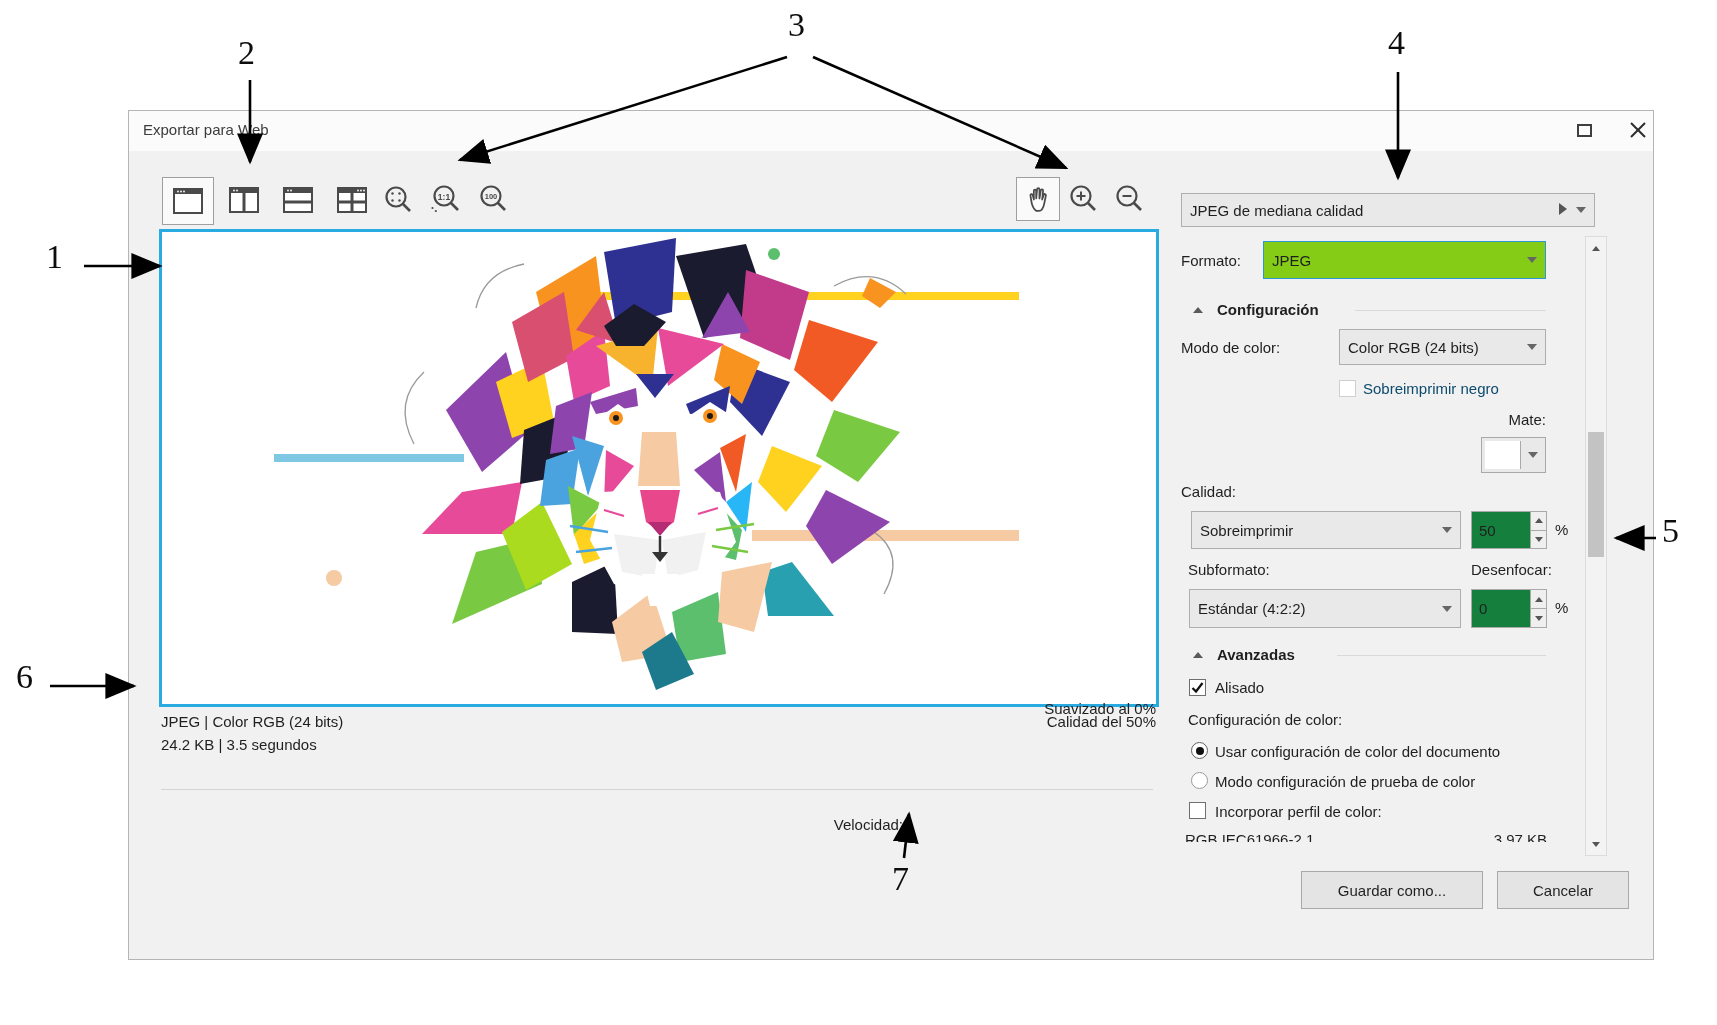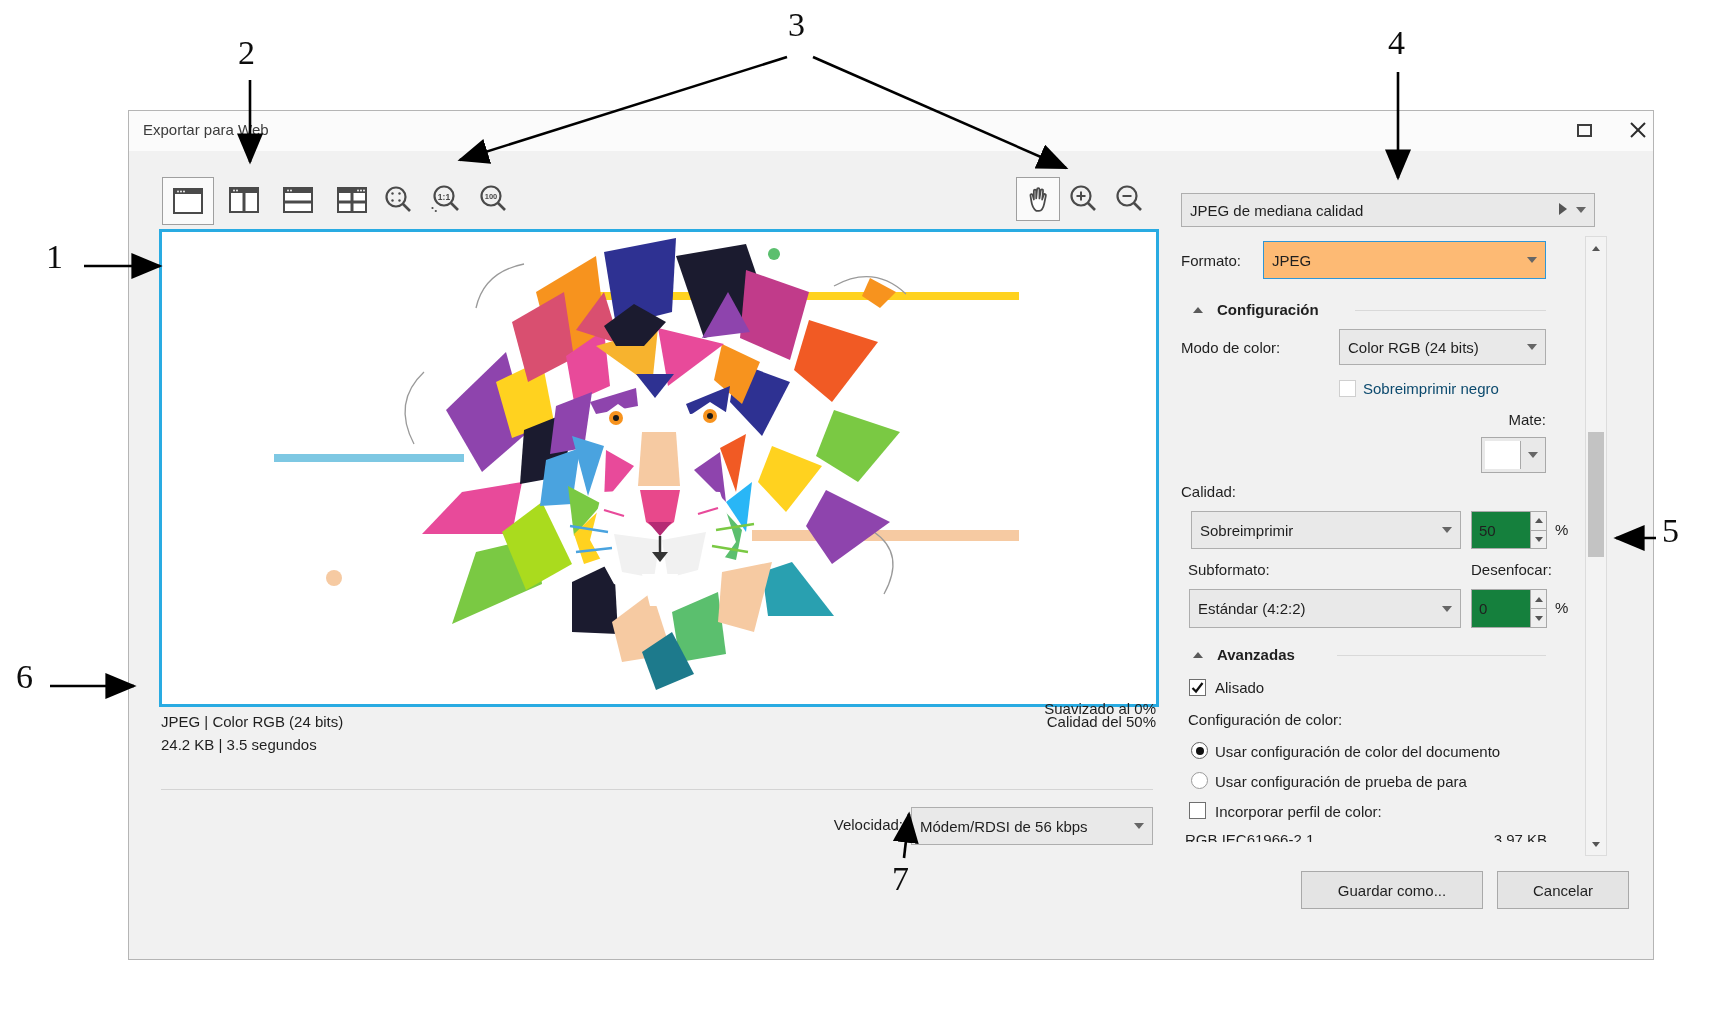--- a/index.html
+++ b/index.html
@@ -241,35 +241,31 @@
     </div>
 
     <div class="abs lbl" style="left:32px;top:602px;">JPEG  |  Color RGB (24 bits)</div>
     <div class="abs lbl" style="left:32px;top:625px;">24.2 KB  |  3.5 segundos</div>
     <div class="abs lbl" style="left:830px;top:602px;width:197px;text-align:right;">Calidad del 50%</div>
     <div class="abs lbl" style="left:830px;top:589px;width:197px;text-align:right;">Suavizado al 0%</div>
 
     <div class="abs" style="left:32px;top:678px;width:992px;height:1px;background:#d4d4d4;"></div>
 
     <div class="abs lbl" style="left:602px;top:705px;width:172px;text-align:right;">Velocidad:</div>
-    <div class="abs combo" style="left:782px;top:696px;width:242px;height:38px;">
-      <span class="txt">Módem/RDSI de 56 kbps</span>
-      <span class="arr-dn"></span>
-    </div>
 
     <div class="abs combo" style="left:1052px;top:82px;width:414px;height:34px;">
       <span class="txt">JPEG de mediana calidad</span>
       <span class="arr-dn"></span>
     </div>
     <div class="abs" style="left:1430px;top:92px;">
       <span class="arr-rt" style="display:block;"></span>
     </div>
 
     <div class="abs lbl" style="left:1052px;top:141px;">Formato:</div>
-    <div class="abs combo" style="left:1134px;top:130px;width:283px;height:38px;border:1px solid #2f96d5;background:#fdba74;">
+    <div class="abs combo" style="left:1134px;top:130px;width:283px;height:38px;border:1px solid #2f96d5;background:#84cc16;">
       <span class="txt">JPEG</span>
       <span class="arr-dn"></span>
     </div>
 
     <div class="abs arr-up" style="left:1064px;top:196px;border-bottom-color:#5a5a5a;"></div>
     <div class="abs lbl b" style="left:1088px;top:190px;">Configuración</div>
     <div class="abs secline" style="left:1226px;top:199px;width:191px;"></div>
 
     <div class="abs lbl" style="left:1052px;top:228px;">Modo de color:</div>
     <div class="abs combo" style="left:1210px;top:218px;width:207px;height:36px;">
@@ -338,21 +334,21 @@
     <div class="abs lbl" style="left:1086px;top:568px;">Alisado</div>
 
     <div class="abs lbl" style="left:1059px;top:600px;">Configuración de color:</div>
 
     <div class="abs radio" style="left:1062px;top:631px;">
       <div class="dot"></div>
     </div>
     <div class="abs lbl" style="left:1086px;top:632px;">Usar configuración de color del documento</div>
 
     <div class="abs radio off" style="left:1062px;top:661px;"></div>
-    <div class="abs lbl" style="left:1086px;top:662px;">Usar configuración de prueba de para</div>
+    <div class="abs lbl" style="left:1086px;top:662px;">Modo configuración de prueba de color</div>
 
     <div class="abs checkbox" style="left:1060px;top:691px;"></div>
     <div class="abs lbl" style="left:1086px;top:692px;">Incorporar perfil de color:</div>
 
     <div class="abs clip" style="left:1056px;top:720px;width:362px;height:11px;">
       <span class="lbl" style="position:absolute;left:0;top:0;">RGB IEC61966-2.1</span>
       <span class="lbl" style="position:absolute;right:0;top:0;">3.97 KB</span>
     </div>
 
     <div class="abs scrolltrack" style="left:1456px;top:125px;width:22px;height:620px;">

